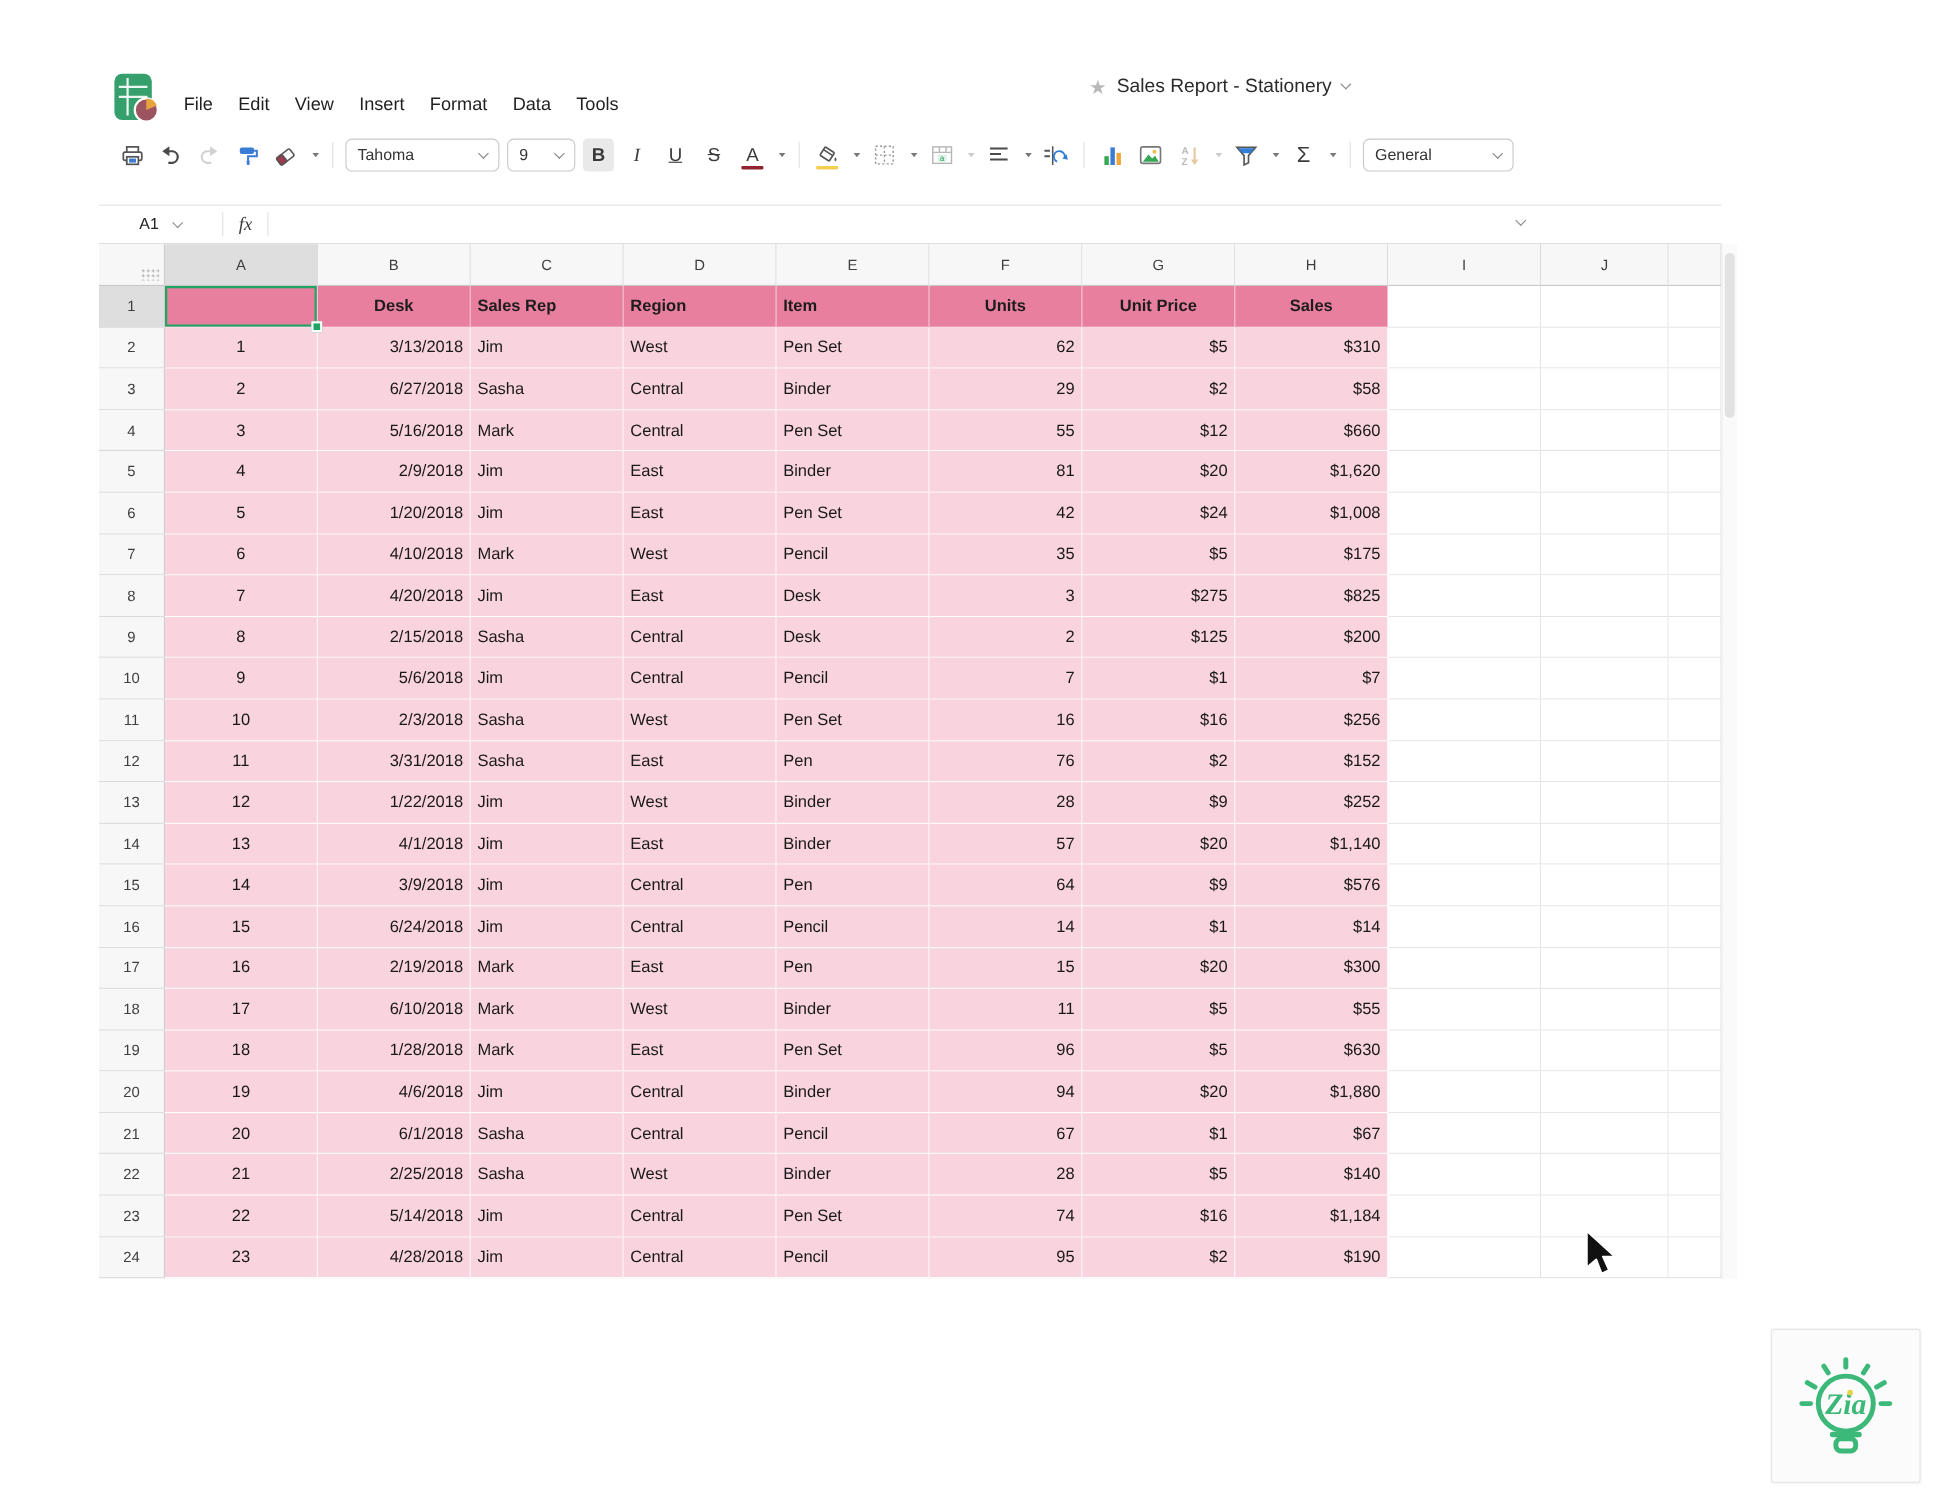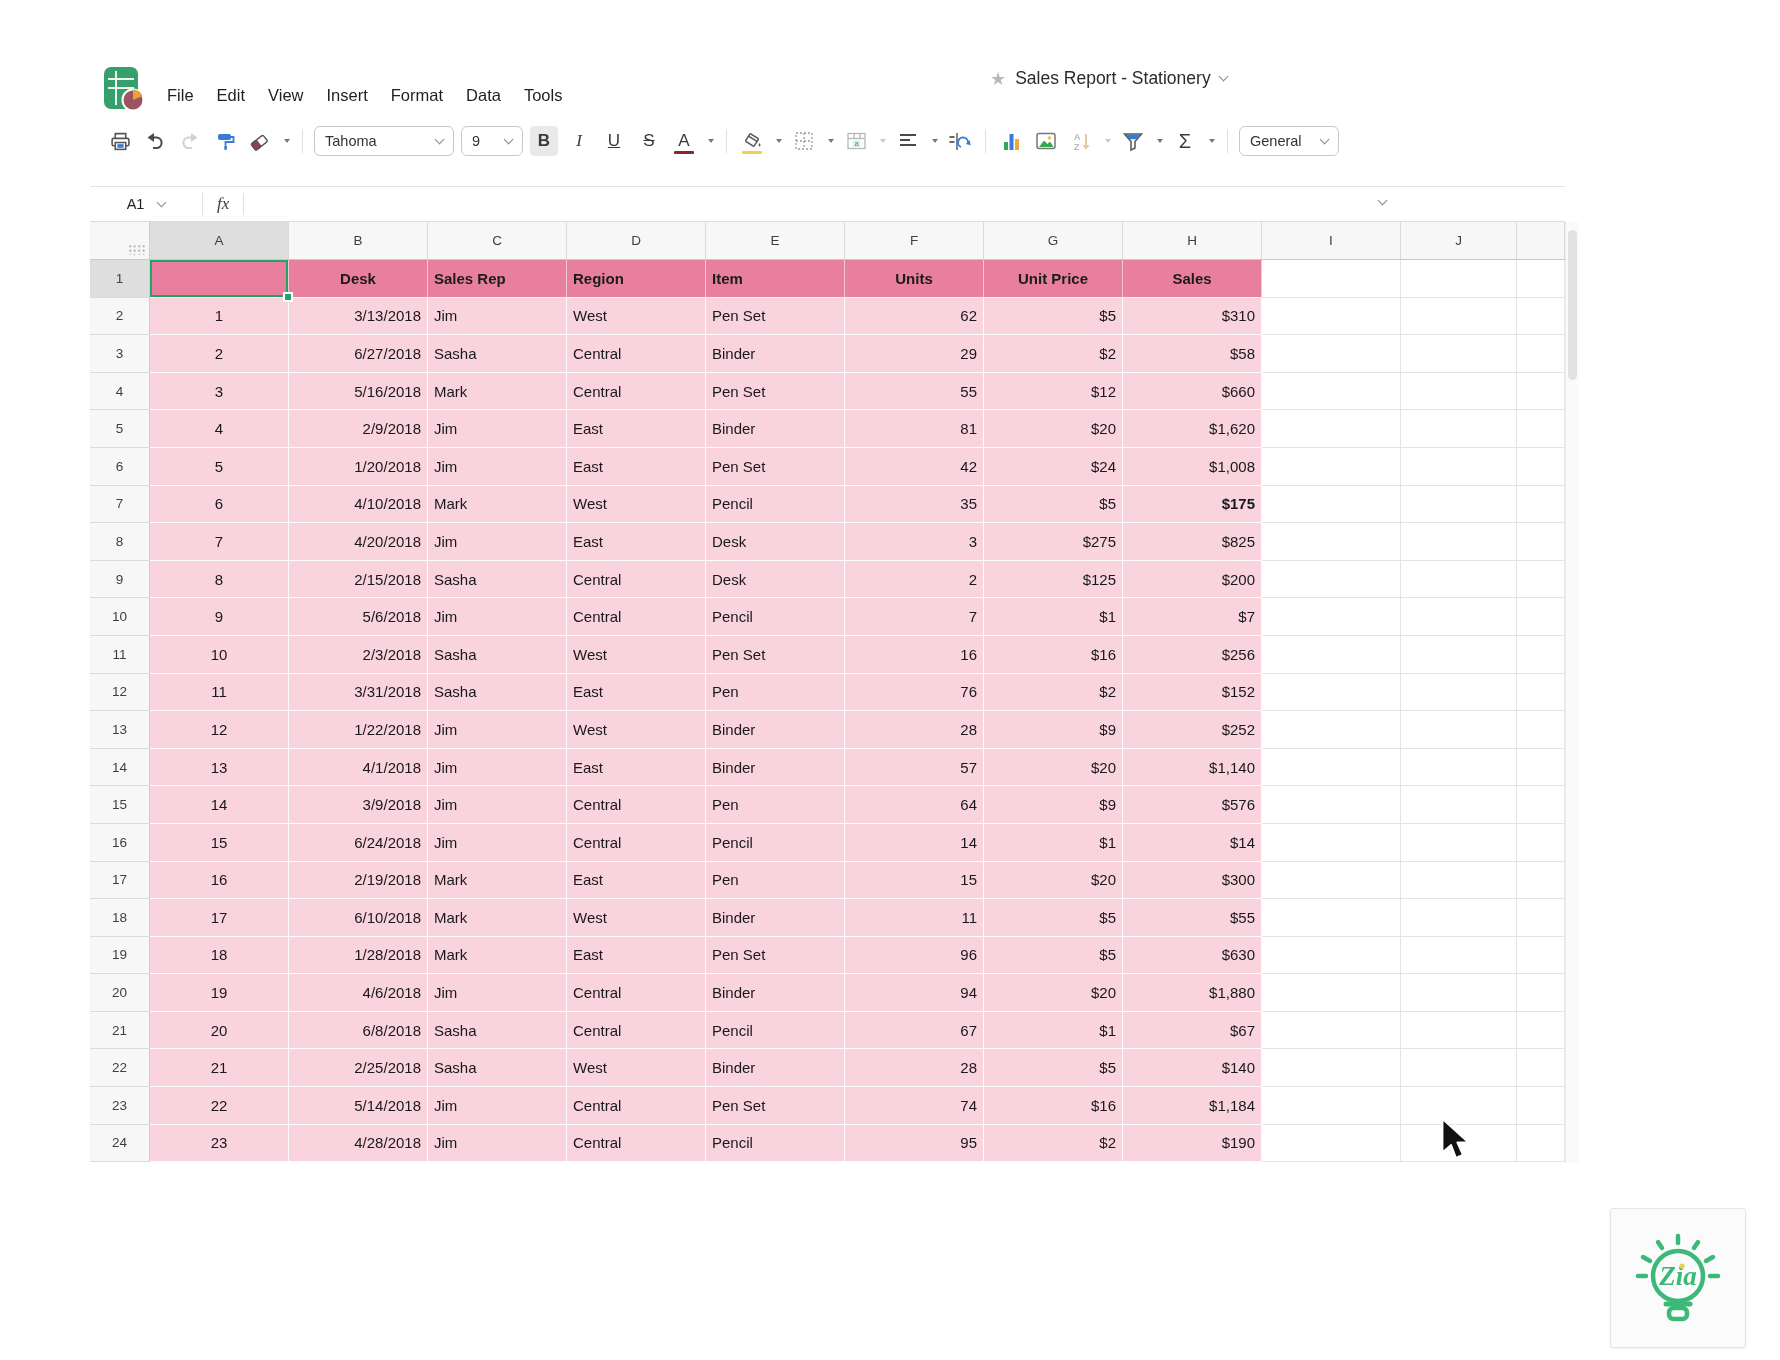--- a/index.html
+++ b/index.html
@@ -24,21 +24,21 @@
   
   .toolbar{position:absolute;left:106px;top:122px;height:38px;display:flex;align-items:center;gap:7px}
   .tbtn{height:30px;min-width:28px;display:flex;align-items:center;justify-content:center;border-radius:4px}
   .tbtn.active{background:#e9e9e9}
   .tlabel{font-size:17px;color:#3a3a3a}
   .tri{width:0;height:0;border-left:3.5px solid transparent;border-right:3.5px solid transparent;border-top:4.5px solid #787878;margin-left:1px}
   .tri.dis{border-top-color:#cacaca}
   .sep{width:1px;height:24px;background:#e0e0e0;margin:0 4px}
   .selbox{height:30px;border:1px solid #c9c9c9;border-radius:6px;display:flex;align-items:center;
           justify-content:space-between;padding:0 10px;font-size:14.5px;color:#333;background:#fff}
-  .fontbox{width:140px}.sizebox{width:62px}.fmtbox{width:100px}
+  .fontbox{width:140px}.sizebox{width:62px}.fmtbox{width:137px}
   .uline{position:relative}
   .uline .bar{position:absolute;left:4px;right:4px;bottom:2px;height:3px;border-radius:1px}
   .disabled{opacity:.45}
 
   
   .fbar{position:absolute;left:90px;top:186px;width:1475px;height:36px;border-top:1px solid #e3e3e3;
         border-bottom:1px solid #dcdcdc;display:flex;align-items:center}
   .namebox{width:112px;display:flex;align-items:center;justify-content:center;gap:14px;font-size:14.5px;color:#222}
   .fdiv{width:1px;height:22px;background:#e2e2e2}
   .fx{font-family:"Liberation Serif",serif;font-style:italic;font-size:17px;color:#3c3c3c;padding:0 14px}
@@ -406,21 +406,21 @@
     </div>
     <div class="g-row" style="height: 37.6px;">
       <div class="rowhead">7</div>
       <div class="cell pink ac" style="width: 139px;">6</div>
       <div class="cell pink ar" style="width: 139px;">4/10/2018</div>
       <div class="cell pink al" style="width: 139px;">Mark</div>
       <div class="cell pink al" style="width: 139px;">West</div>
       <div class="cell pink al" style="width: 139px;">Pencil</div>
       <div class="cell pink ar" style="width: 139px;">35</div>
       <div class="cell pink ar" style="width: 139px;">$5</div>
-      <div class="cell pink ar" style="width: 139px; font-weight: bold;">$175</div>
+      <div class="cell pink ar" style="width: 139px;">$175</div>
       <div class="cell" style="width: 139px;"></div>
       <div class="cell" style="width: 116px;"></div>
       <div class="cell" style="width: 48px;"></div>
     </div>
     <div class="g-row" style="height: 37.6px;">
       <div class="rowhead">8</div>
       <div class="cell pink ac" style="width: 139px;">7</div>
       <div class="cell pink ar" style="width: 139px;">4/20/2018</div>
       <div class="cell pink al" style="width: 139px;">Jim</div>
       <div class="cell pink al" style="width: 139px;">East</div>
@@ -596,21 +596,21 @@
       <div class="cell pink ar" style="width: 139px;">94</div>
       <div class="cell pink ar" style="width: 139px;">$20</div>
       <div class="cell pink ar" style="width: 139px;">$1,880</div>
       <div class="cell" style="width: 139px;"></div>
       <div class="cell" style="width: 116px;"></div>
       <div class="cell" style="width: 48px;"></div>
     </div>
     <div class="g-row" style="height: 37.6px;">
       <div class="rowhead">21</div>
       <div class="cell pink ac" style="width: 139px;">20</div>
-      <div class="cell pink ar" style="width: 139px;">6/8/2018</div>
+      <div class="cell pink ar" style="width: 139px;">6/1/2018</div>
       <div class="cell pink al" style="width: 139px;">Sasha</div>
       <div class="cell pink al" style="width: 139px;">Central</div>
       <div class="cell pink al" style="width: 139px;">Pencil</div>
       <div class="cell pink ar" style="width: 139px;">67</div>
       <div class="cell pink ar" style="width: 139px;">$1</div>
       <div class="cell pink ar" style="width: 139px;">$67</div>
       <div class="cell" style="width: 139px;"></div>
       <div class="cell" style="width: 116px;"></div>
       <div class="cell" style="width: 48px;"></div>
     </div>

